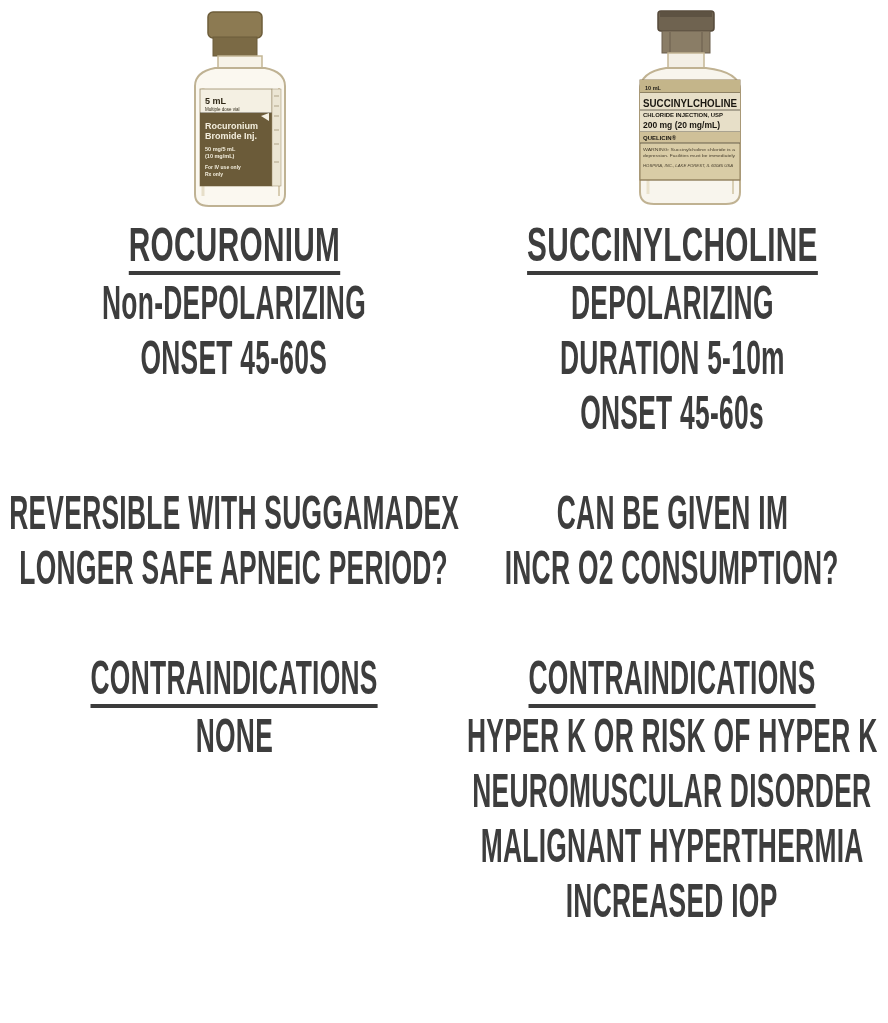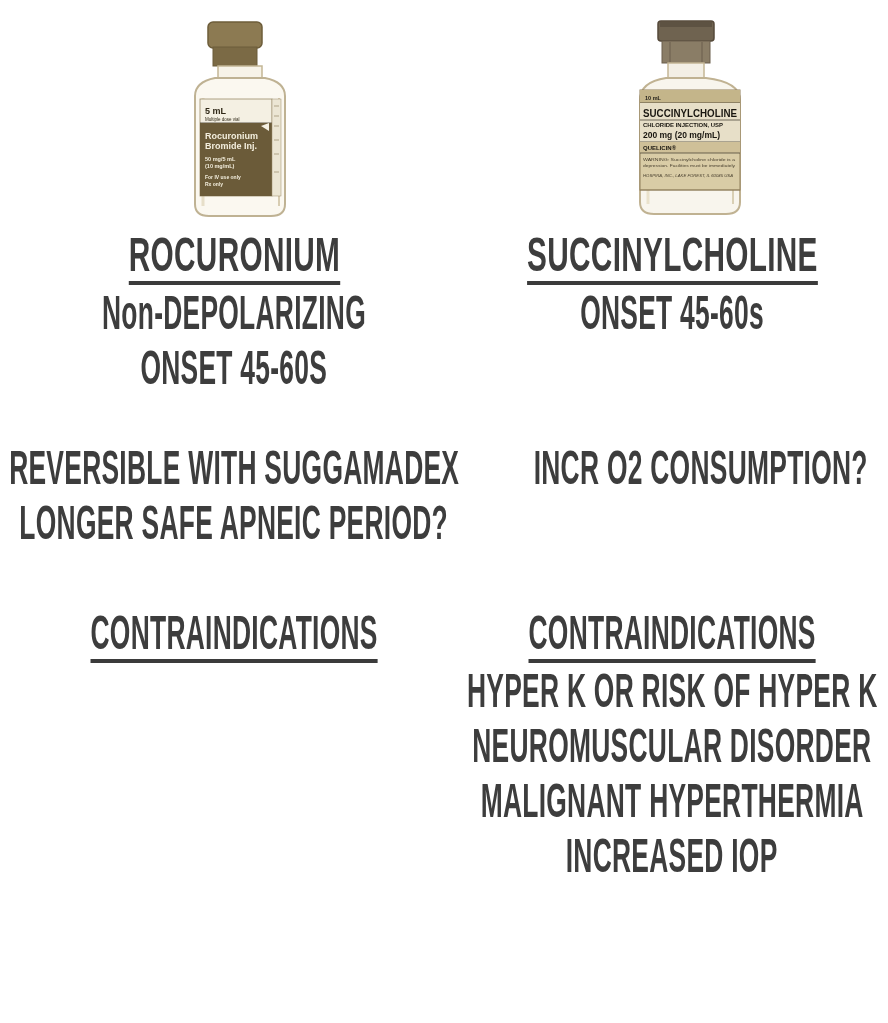--- a/index.html
+++ b/index.html
@@ -4,32 +4,32 @@
 <style>
   html,body{margin:0;padding:0;}
   body{
     width:888px;height:1023px;background:#ffffff;overflow:hidden;
     font-family:"Liberation Sans", sans-serif;
   }
   .sheet{width:888px;height:1023px;position:relative;}
   .row{display:grid;grid-template-columns:456px 432px;}
   .cell{display:flex;flex-direction:column;align-items:center;}
   .cell-left{padding-left:12px;}
-  .vials-row .cell{height:210px;justify-content:flex-start;padding-top:20px;}
+  .vials-row .cell{height:210px;justify-content:flex-start;padding-top:10px;}
   .vial-left{transform:translateX(12px);}
   .vial-right{transform:translateX(18px);}
   .line{height:55px;display:flex;align-items:center;justify-content:center;}
   .cond{
     display:inline-block;white-space:nowrap;
     font-weight:bold;font-size:48px;line-height:1;letter-spacing:.5px;
     color:#3d3d3d;transform:scaleX(.55);transform-origin:50% 50%;
   }
   .cond-wide{transform:scaleX(.62);}
   .u{border-bottom:4px solid #3b3b3b;padding-bottom:2px;}
-  .notes-row{margin-top:45px;gap:29px;}
+  .notes-row{margin-top:45px;}
   .contra-row{margin-top:58px;}
   svg text{font-family:"Liberation Sans", sans-serif;}
 </style>
 </head>
 <body>
 
 <div class="sheet">
 
   <div class="row vials-row">
     <div class="cell">
@@ -117,45 +117,57 @@
       </div>
       <div class="line">
         <span class="cond">ONSET 45-60S</span>
       </div>
     </div>
     <div class="cell">
       <div class="line">
         <span class="cond cond-wide u">SUCCINYLCHOLINE</span>
       </div>
       <div class="line">
+        <span class="cond">DEPOLARIZING</span>
+      </div>
+      <div class="line">
+        <span class="cond">DURATION 5-10m</span>
+      </div>
+      <div class="line">
         <span class="cond">ONSET 45-60s</span>
       </div>
     </div>
   </div>
 
   <div class="row notes-row">
     <div class="cell cell-left">
       <div class="line">
         <span class="cond">REVERSIBLE WITH SUGGAMADEX</span>
       </div>
       <div class="line">
         <span class="cond">LONGER SAFE APNEIC PERIOD?</span>
       </div>
     </div>
     <div class="cell">
       <div class="line">
+        <span class="cond">CAN BE GIVEN IM</span>
+      </div>
+      <div class="line">
         <span class="cond">INCR O2 CONSUMPTION?</span>
       </div>
     </div>
   </div>
 
   <div class="row contra-row">
     <div class="cell cell-left">
       <div class="line">
         <span class="cond u">CONTRAINDICATIONS</span>
+      </div>
+      <div class="line">
+        <span class="cond">NONE</span>
       </div>
     </div>
     <div class="cell">
       <div class="line">
         <span class="cond u">CONTRAINDICATIONS</span>
       </div>
       <div class="line">
         <span class="cond">HYPER K OR RISK OF HYPER K</span>
       </div>
       <div class="line">

